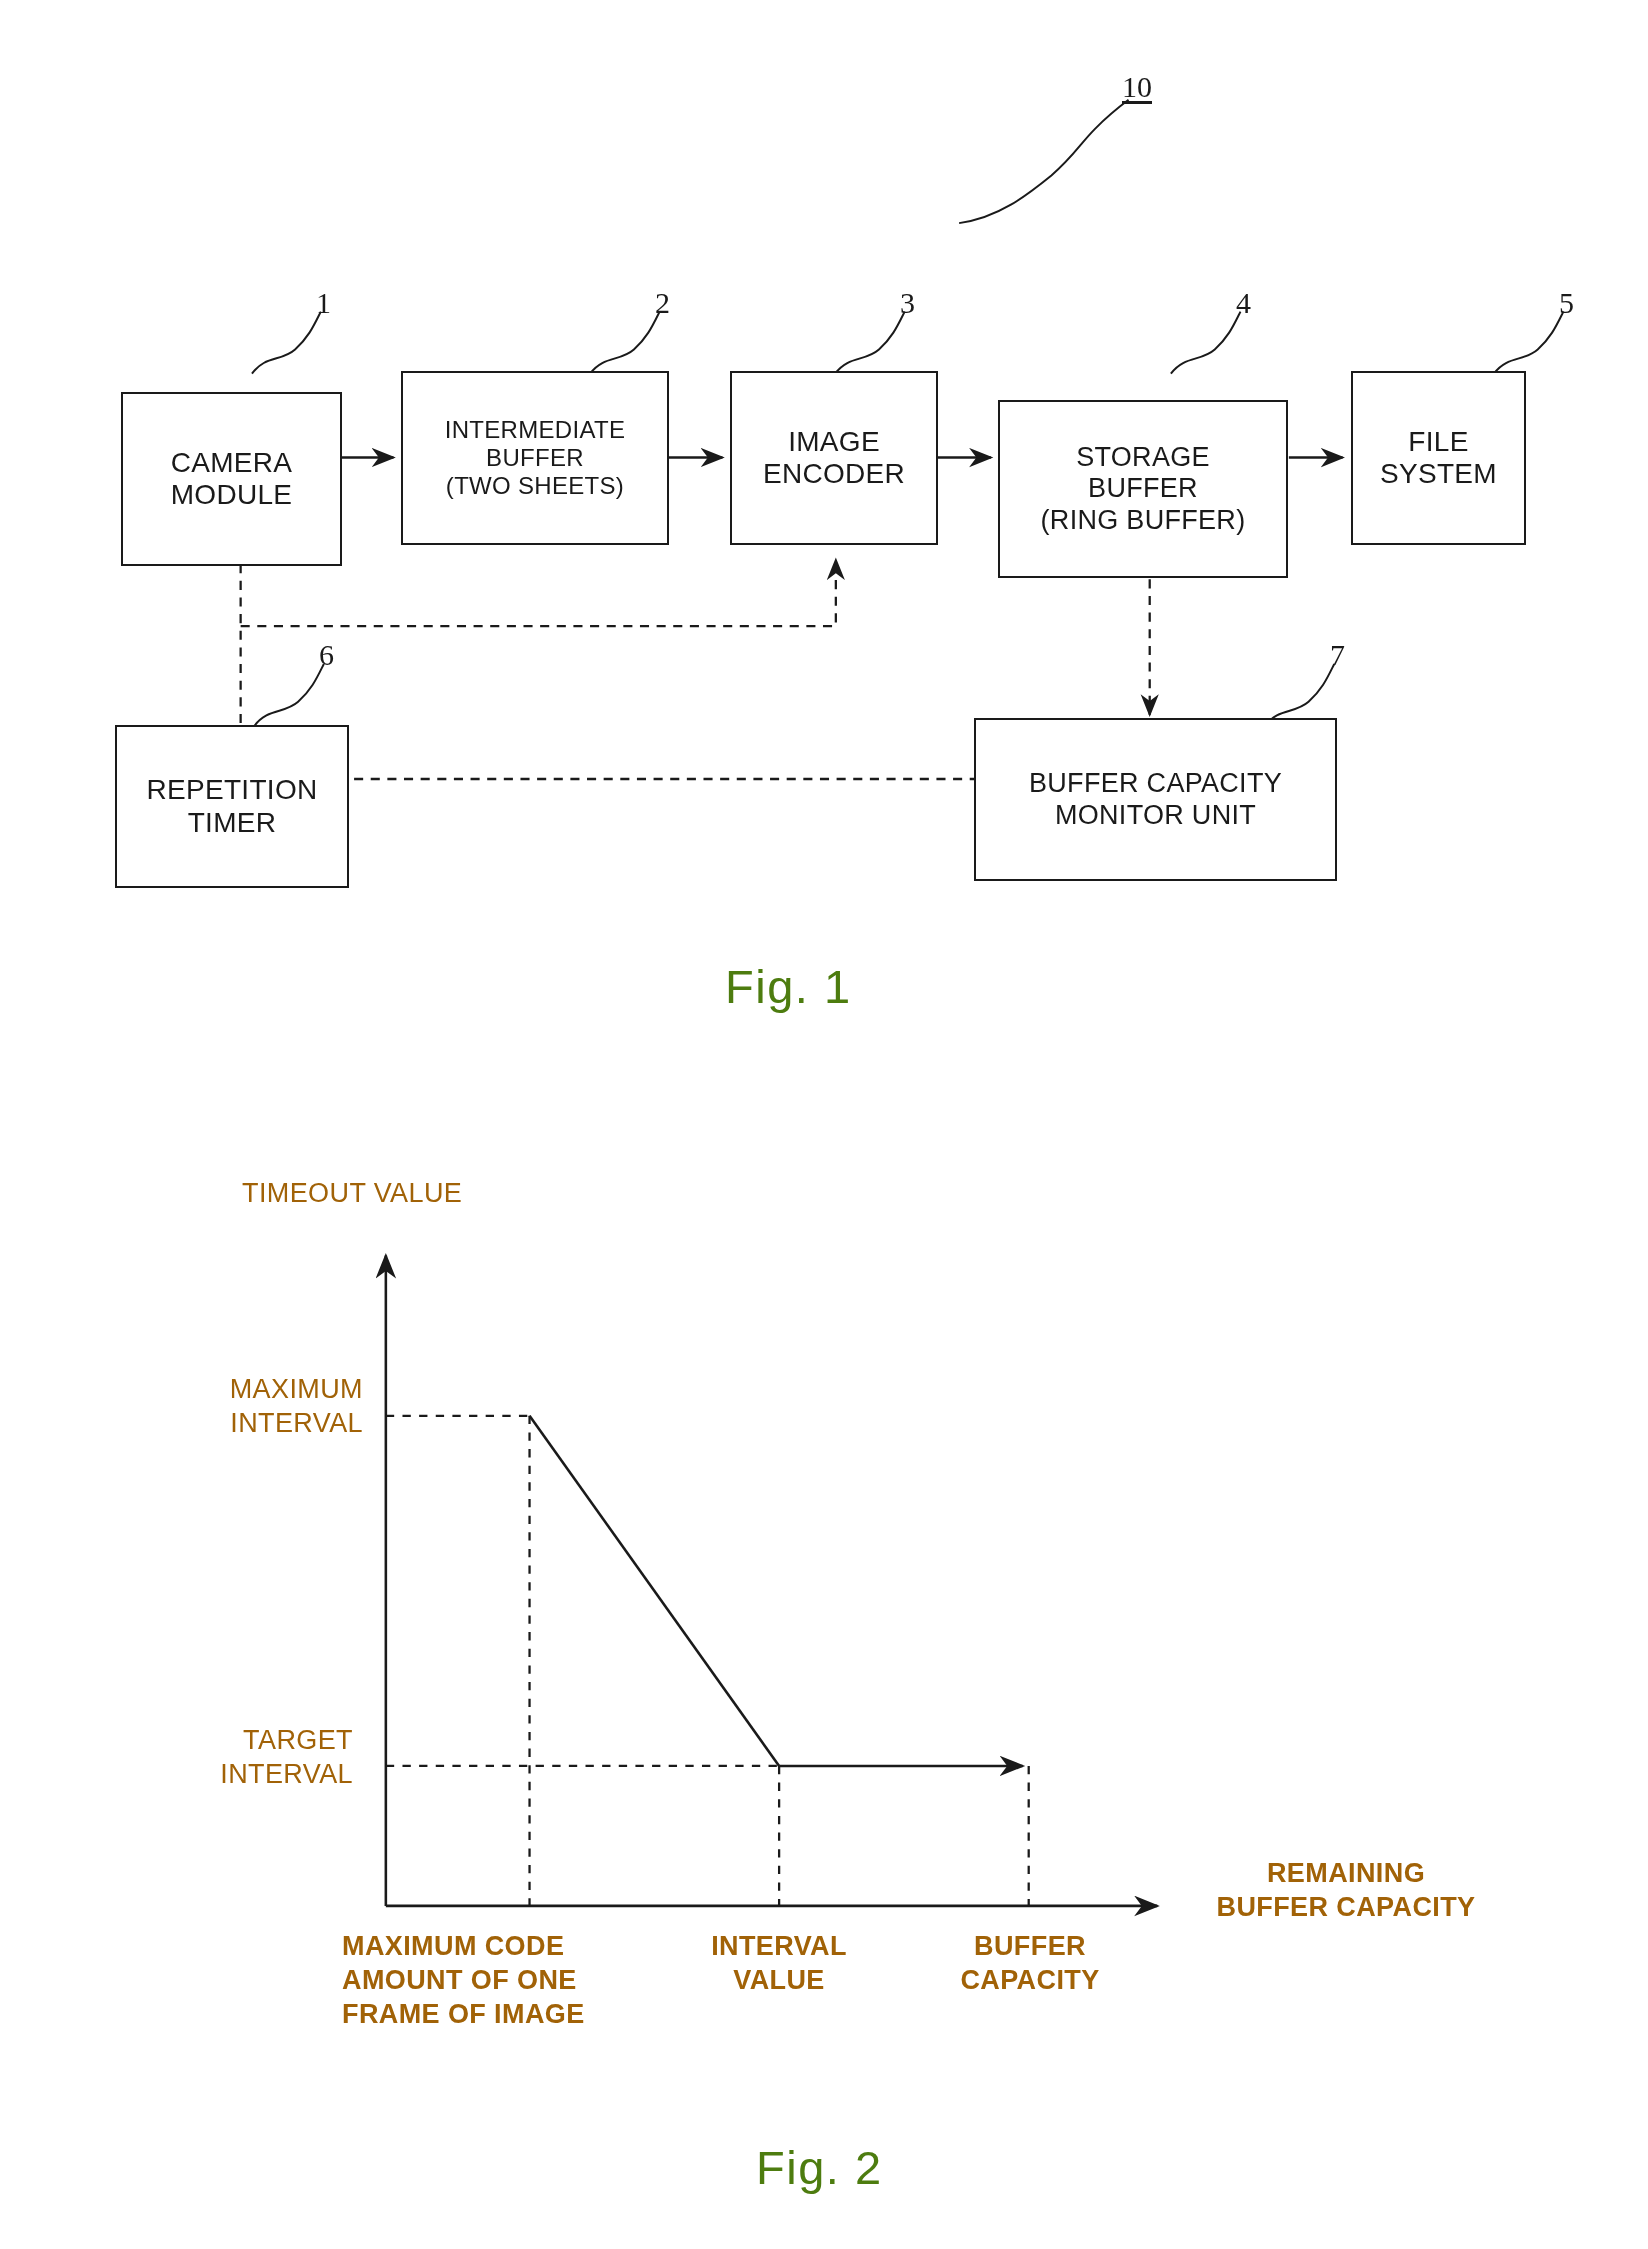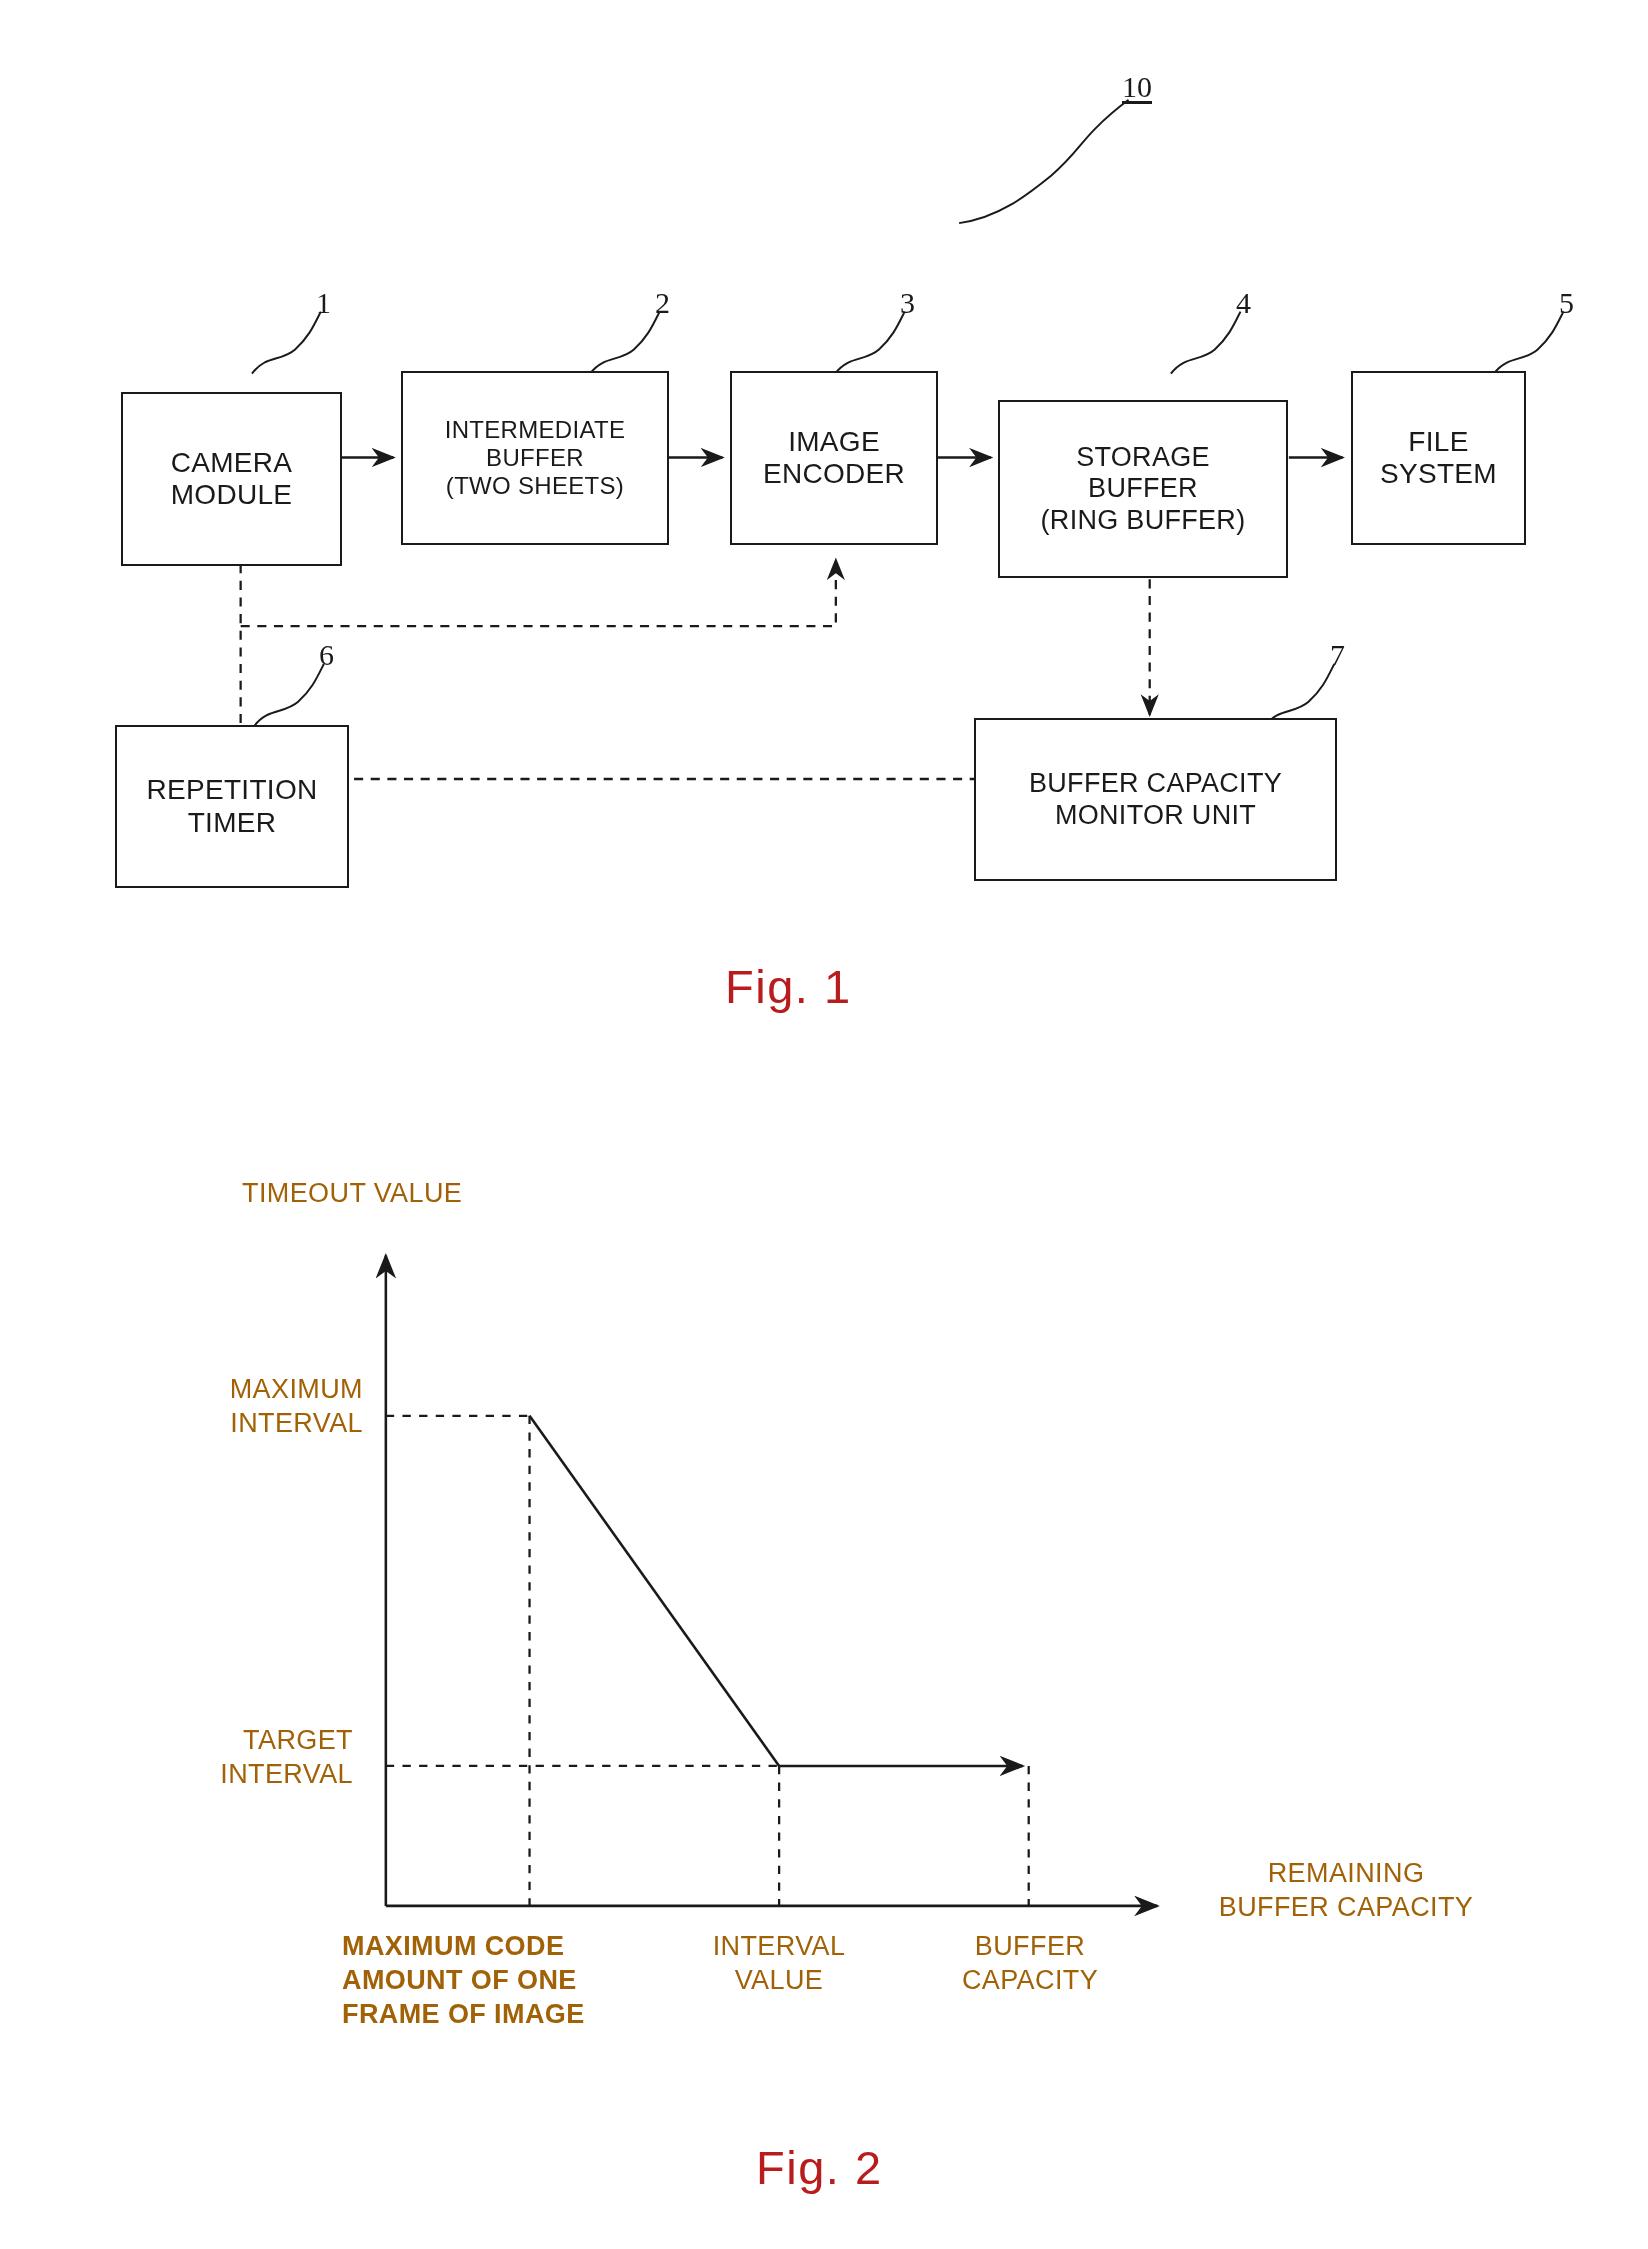--- a/index.html
+++ b/index.html
@@ -46,35 +46,35 @@
     font-family: "Liberation Serif", serif;
   }
   .ref-num.underlined {
     text-decoration: underline;
     text-underline-offset: 3.8px;
   }
 
   .fig-caption {
     position: absolute;
     font-size: 47px;
-    color: #b91c1c;
+    color: #4d7c0f;
     letter-spacing: 1.5px;
     font-family: "Liberation Sans", sans-serif;
   }
 
   .axis-label {
     position: absolute;
     font-size: 27px;
     color: #a16207;
     line-height: 1.25;
     letter-spacing: 0.4px;
     white-space: nowrap;
   }
   .axis-label.right  { text-align: right; }
-  .axis-label.center { text-align: center; }
+  .axis-label.center { text-align: center; font-weight: bold; }
   .axis-label.left   { text-align: left; }
 
   svg.overlay {
     position: absolute;
     left: 0;
     top: 0;
     width: 1649px;
     height: 2250px;
     pointer-events: none;
   }

